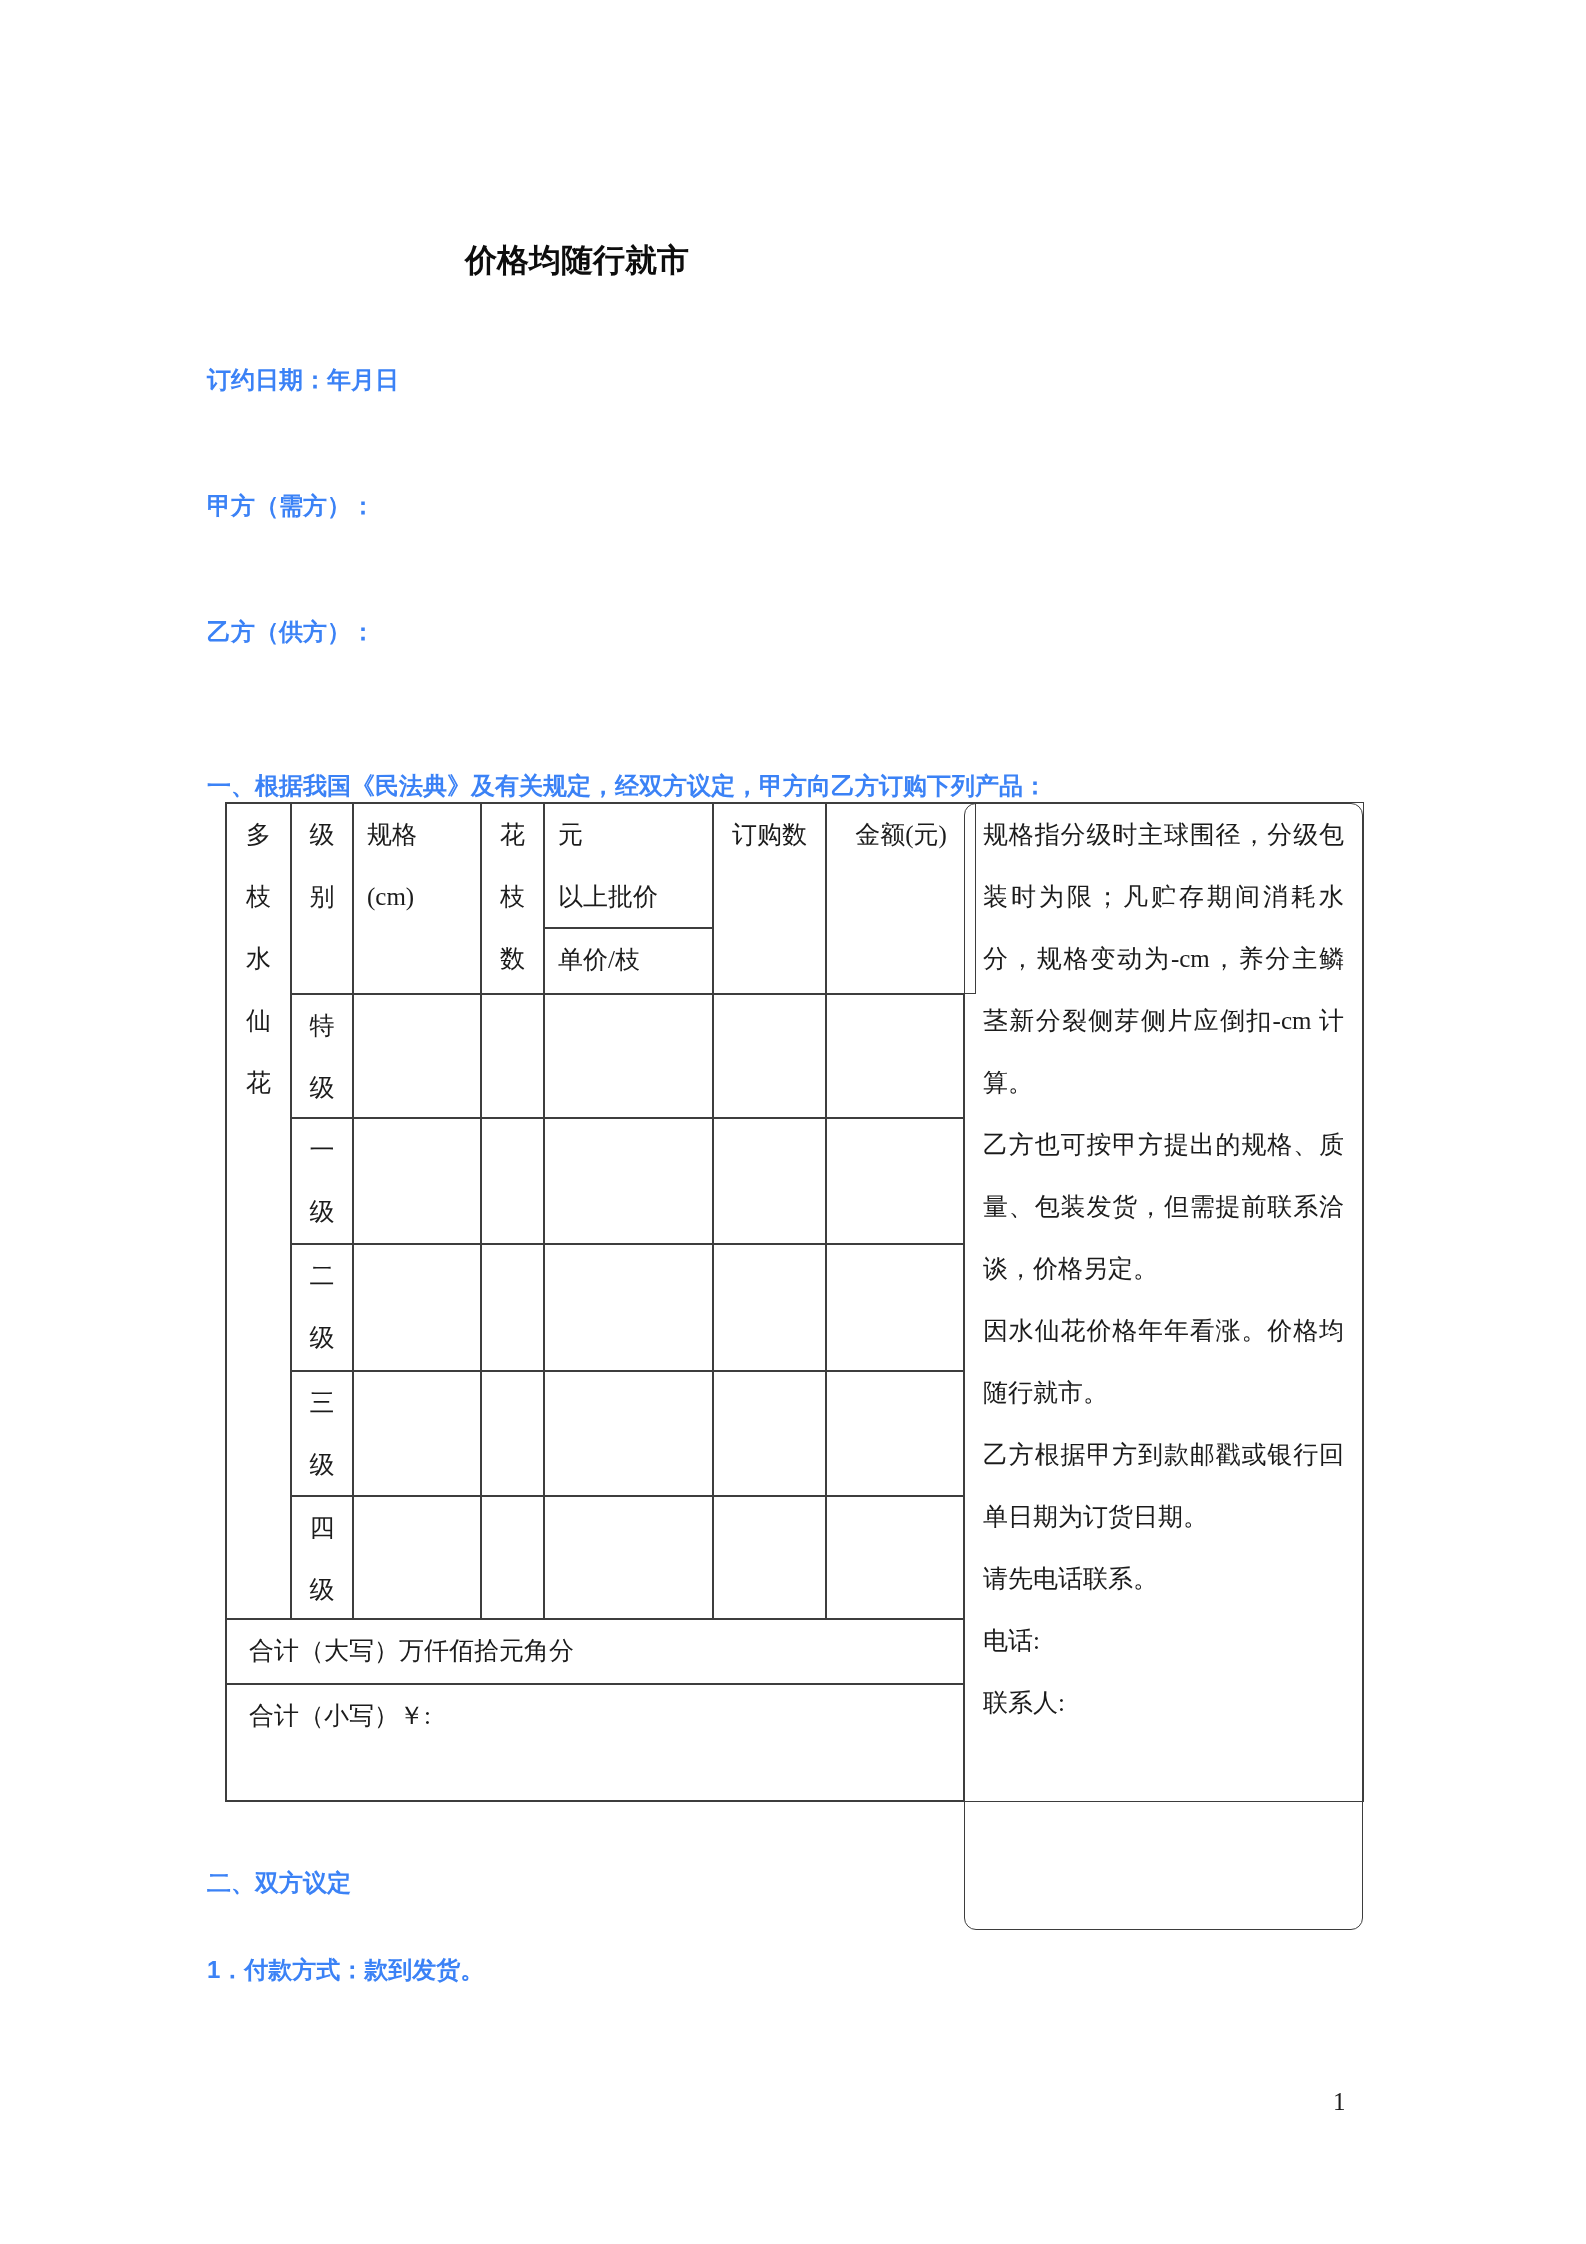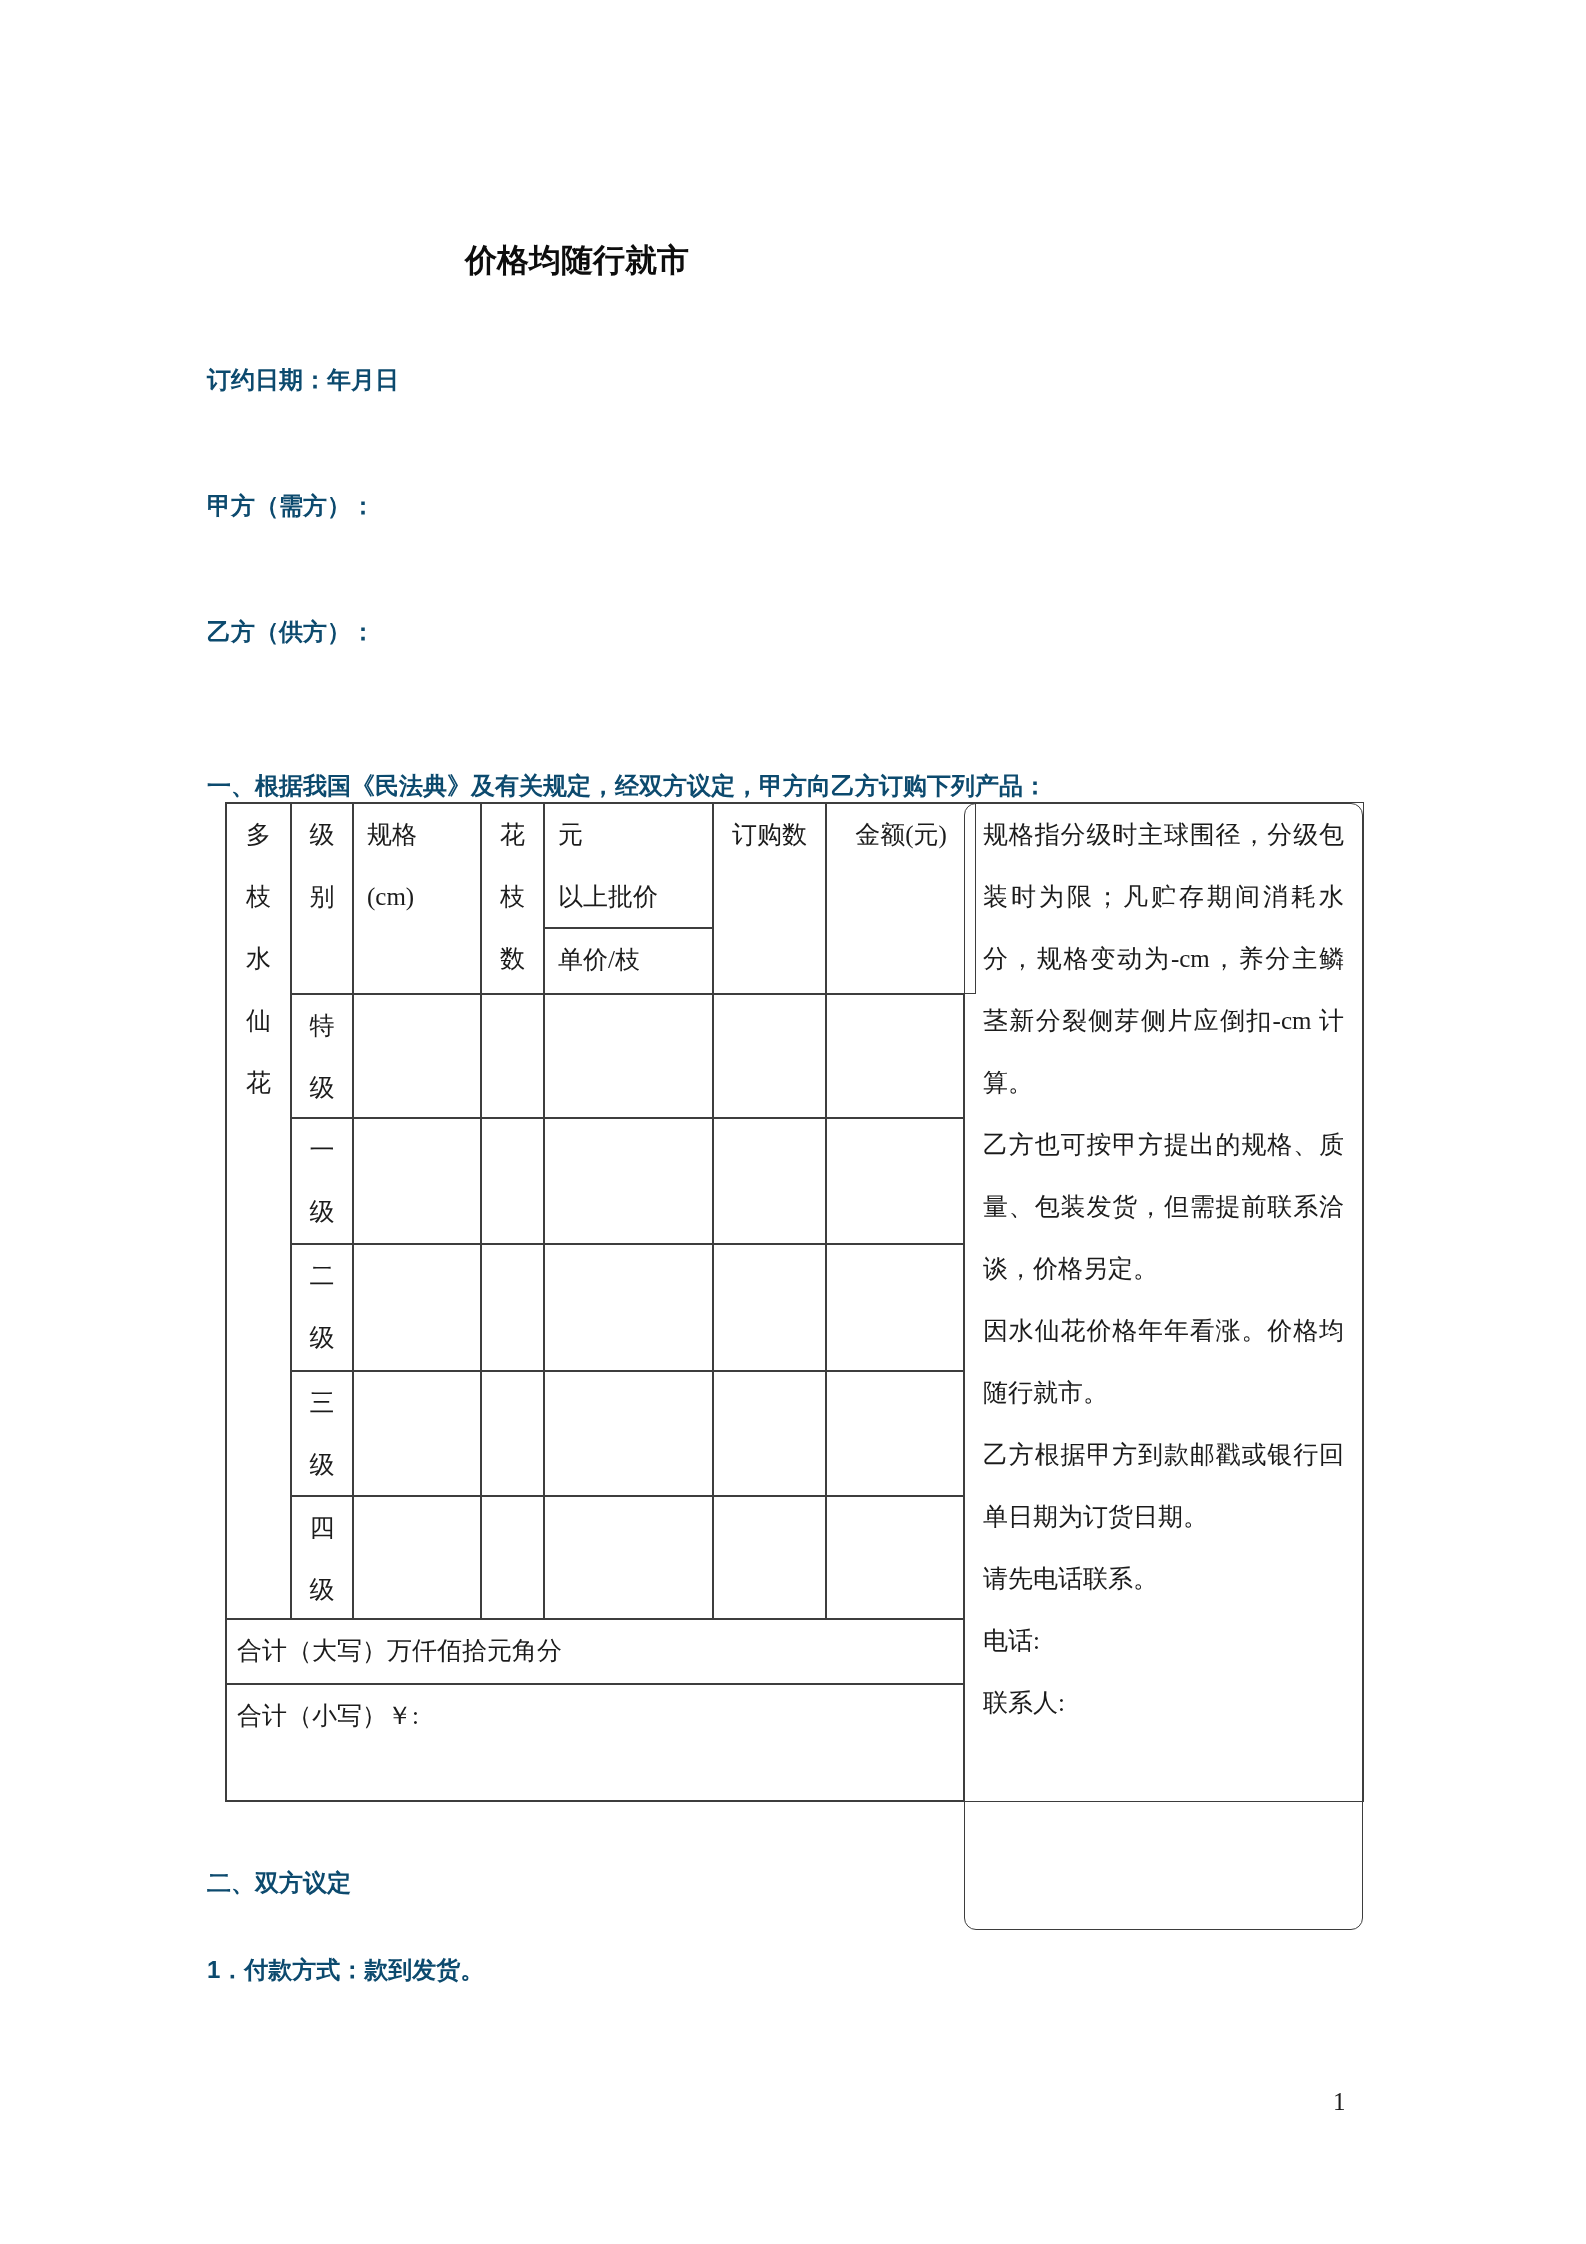--- a/index.html
+++ b/index.html
@@ -11,21 +11,21 @@
     font-family:"Liberation Serif","DejaVu Serif",serif;
     color:#1b1b1b;
     overflow:hidden;
   }
   .abs { position:absolute; }
   .h-bold {
     font-family:"Liberation Sans","DejaVu Sans",sans-serif;
     font-weight:700;
     font-size:24px;
     line-height:40px;
-    color:#0c4a6e;
+    color:#3b82f6;
     white-space:nowrap;
   }
   .doc-title {
     font-family:"Liberation Sans","DejaVu Sans",sans-serif;
     font-weight:700;
     font-size:32px;
     line-height:44px;
     color:#0d0d0d;
     white-space:nowrap;
   }
@@ -42,21 +42,21 @@
     box-sizing:border-box;
     border:1px solid #3d3d3d;
     font-size:25px;
     line-height:62px;
     color:#1b1b1b;
     white-space:pre-line;
     overflow:hidden;
   }
   .c-center { text-align:center; }
   .c-left   { padding-left:13px; }
-  .c-pad22  { padding-left:10px; }
+  .c-pad22  { padding-left:22px; }
   .cell-notes {
     padding:0 18px;
     text-align:justify;
     white-space:normal;
   }
   .note-p { margin:0; }
   .page-num {
     font-size:25px;
     line-height:32px;
     color:#1b1b1b;

